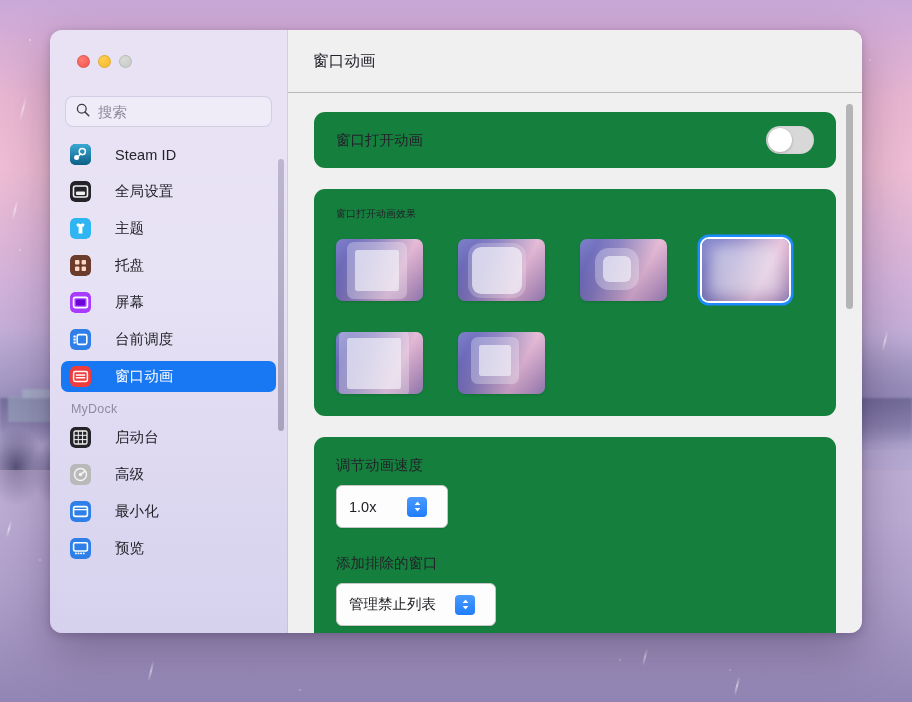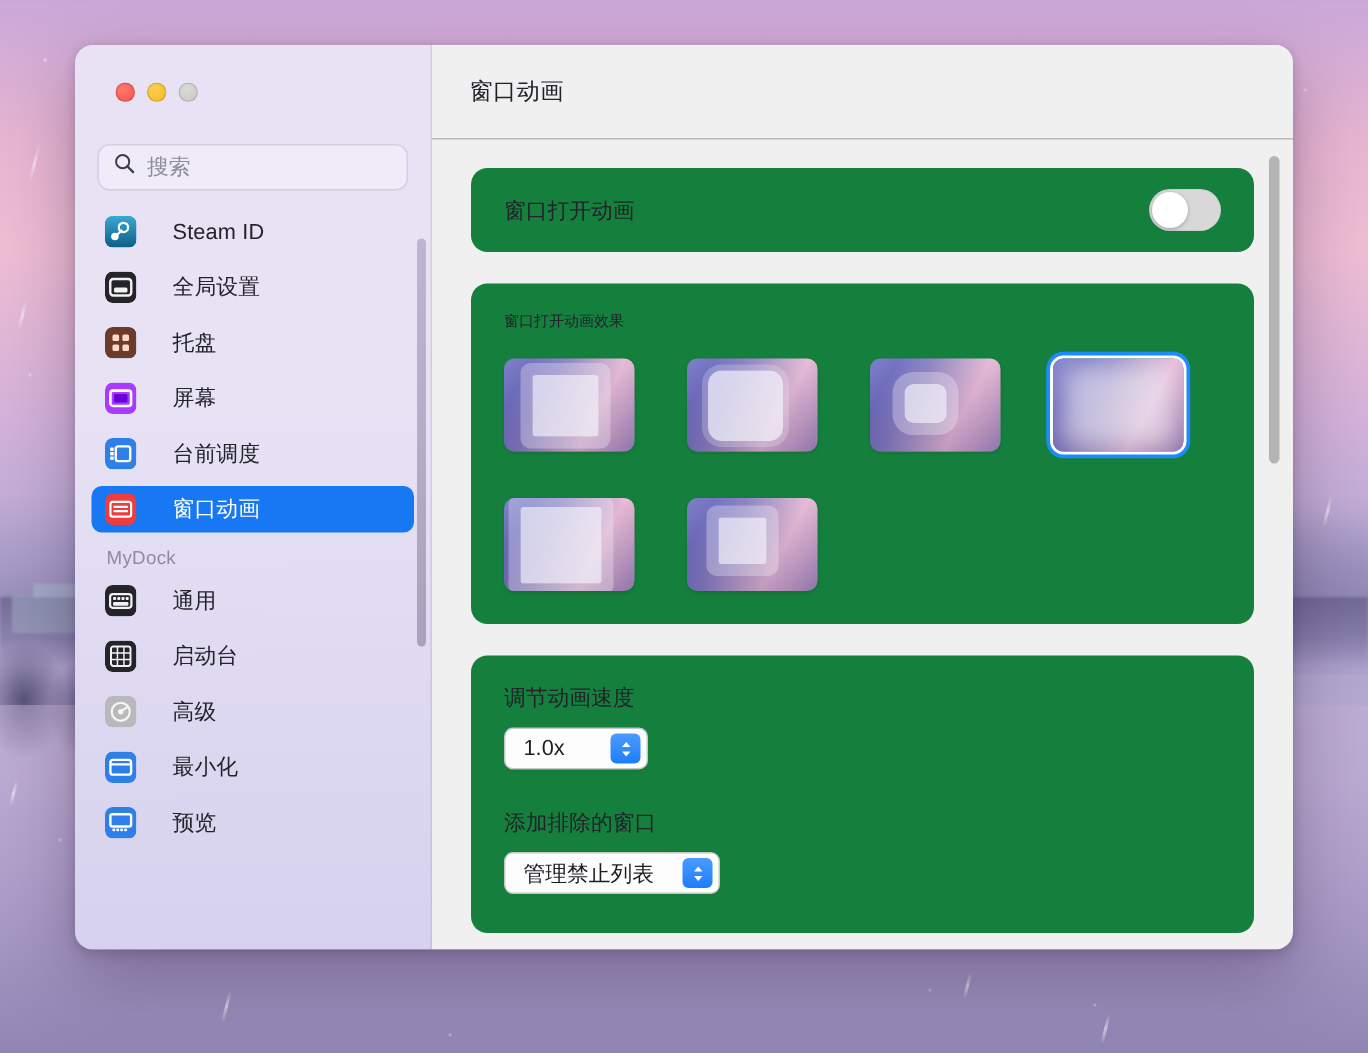--- a/index.html
+++ b/index.html
@@ -366,25 +366,25 @@
   .field-label {
     font-size: 14.5px;
     color: #22222a;
     margin-bottom: 10px;
   }
   .field-label.second { margin-top: 26px; }
 
   .select {
     display: inline-flex;
     align-items: center;
-    height: 28px;
+    height: 43px;
     background: #fdfdfd;
     border: 1px solid #c7c7c7;
     border-radius: 6px;
-    padding: 0 4px 0 12px;
+    padding: 0 20px 0 12px;
     box-shadow: 0 .5px 1px rgba(0,0,0,.07);
     cursor: default;
   }
   .select .val {
     font-size: 14.5px;
     color: #1c1c22;
     white-space: nowrap;
   }
   .select.speed .val { min-width: 48px; }
   .select.exclude .val { min-width: 96px; }
@@ -475,20 +475,29 @@
           <span class="appicon">
             <svg width="21" height="21" viewBox="0 0 21 21">
               <rect width="21" height="21" rx="5" fill="#24242a"></rect>
               <rect x="3.5" y="5" width="14" height="11" rx="2" fill="none" stroke="#f2f2f2" stroke-width="1.6"></rect>
               <rect x="6" y="10.6" width="9" height="3.4" rx="1" fill="#f2f2f2"></rect>
             </svg>
           </span>
           <span class="nav-label">全局设置</span>
         </div>
 
+        <div class="nav-item">
+          <span class="appicon">
+            <svg width="21" height="21" viewBox="0 0 21 21">
+              <rect width="21" height="21" rx="5" fill="#2fb6f2"></rect>
+              <path d="M6.3 6.2 L8.6 5.2 Q10.5 7.2 12.4 5.2 L14.7 6.2 L13.4 9 L12.4 8.6 L12.4 15.4 L8.6 15.4 L8.6 8.6 L7.6 9 Z" fill="#fff"></path>
+            </svg>
+          </span>
+          <span class="nav-label">主题</span>
+        </div>
 
         <div class="nav-item">
           <span class="appicon">
             <svg width="21" height="21" viewBox="0 0 21 21">
               <rect width="21" height="21" rx="5" fill="#6b3b2c"></rect>
               <rect x="5" y="5" width="4.4" height="4.4" rx="1" fill="#ffd9c6"></rect>
               <rect x="11.6" y="5" width="4.4" height="4.4" rx="1" fill="#ffd9c6"></rect>
               <rect x="5" y="11.6" width="4.4" height="4.4" rx="1" fill="#ffd9c6"></rect>
               <rect x="11.6" y="11.6" width="4.4" height="4.4" rx="1" fill="#ffd9c6"></rect>
             </svg>
@@ -527,34 +536,20 @@
               <rect x="3.6" y="5.6" width="13.8" height="9.8" rx="1.6" fill="none" stroke="#fff" stroke-width="1.5"></rect>
               <rect x="5.6" y="8.2" width="9.8" height="1.5" rx=".7" fill="#fff"></rect>
               <rect x="5.6" y="11" width="9.8" height="1.5" rx=".7" fill="#fff"></rect>
             </svg>
           </span>
           <span class="nav-label">窗口动画</span>
         </div>
 
         <div class="nav-group">MyDock</div>
 
-        <div class="nav-item">
-          <span class="appicon">
-            <svg width="21" height="21" viewBox="0 0 21 21">
-              <rect width="21" height="21" rx="5" fill="#24242a"></rect>
-              <rect x="3.4" y="6" width="14.2" height="9.2" rx="1.8" fill="none" stroke="#f2f2f2" stroke-width="1.5"></rect>
-              <rect x="5.4" y="11.4" width="10.2" height="2.4" rx=".8" fill="#f2f2f2"></rect>
-              <rect x="5.4" y="8" width="2" height="2" rx=".5" fill="#f2f2f2"></rect>
-              <rect x="8.2" y="8" width="2" height="2" rx=".5" fill="#f2f2f2"></rect>
-              <rect x="11" y="8" width="2" height="2" rx=".5" fill="#f2f2f2"></rect>
-              <rect x="13.8" y="8" width="2" height="2" rx=".5" fill="#f2f2f2"></rect>
-            </svg>
-          </span>
-          <span class="nav-label">通用</span>
-        </div>
 
         <div class="nav-item">
           <span class="appicon">
             <svg width="21" height="21" viewBox="0 0 21 21">
               <rect width="21" height="21" rx="5" fill="#24242a"></rect>
               <rect x="4" y="4" width="13" height="13" rx="1.6" fill="none" stroke="#f2f2f2" stroke-width="1.3"></rect>
               <line x1="8.3" y1="4" x2="8.3" y2="17" stroke="#f2f2f2" stroke-width="1"></line>
               <line x1="12.6" y1="4" x2="12.6" y2="17" stroke="#f2f2f2" stroke-width="1"></line>
               <line x1="4" y1="8.3" x2="17" y2="8.3" stroke="#f2f2f2" stroke-width="1"></line>
               <line x1="4" y1="12.6" x2="17" y2="12.6" stroke="#f2f2f2" stroke-width="1"></line>

